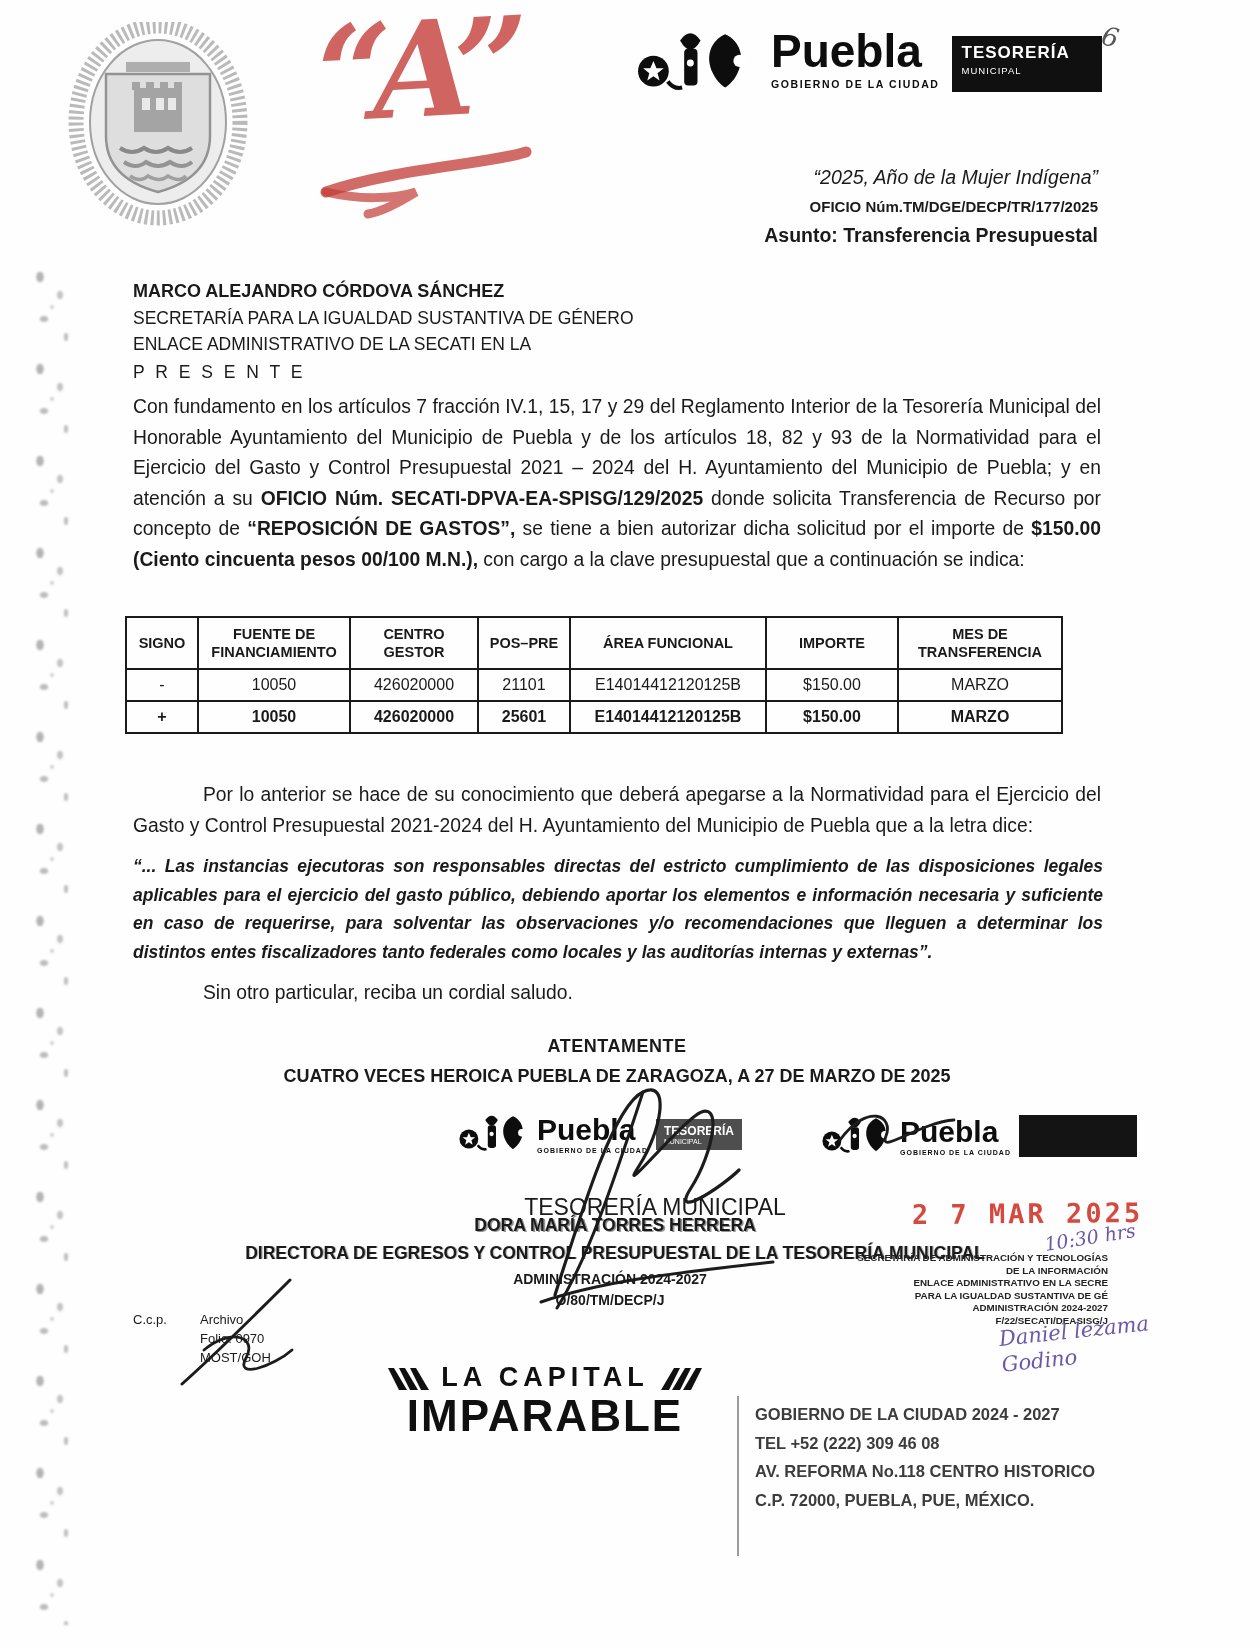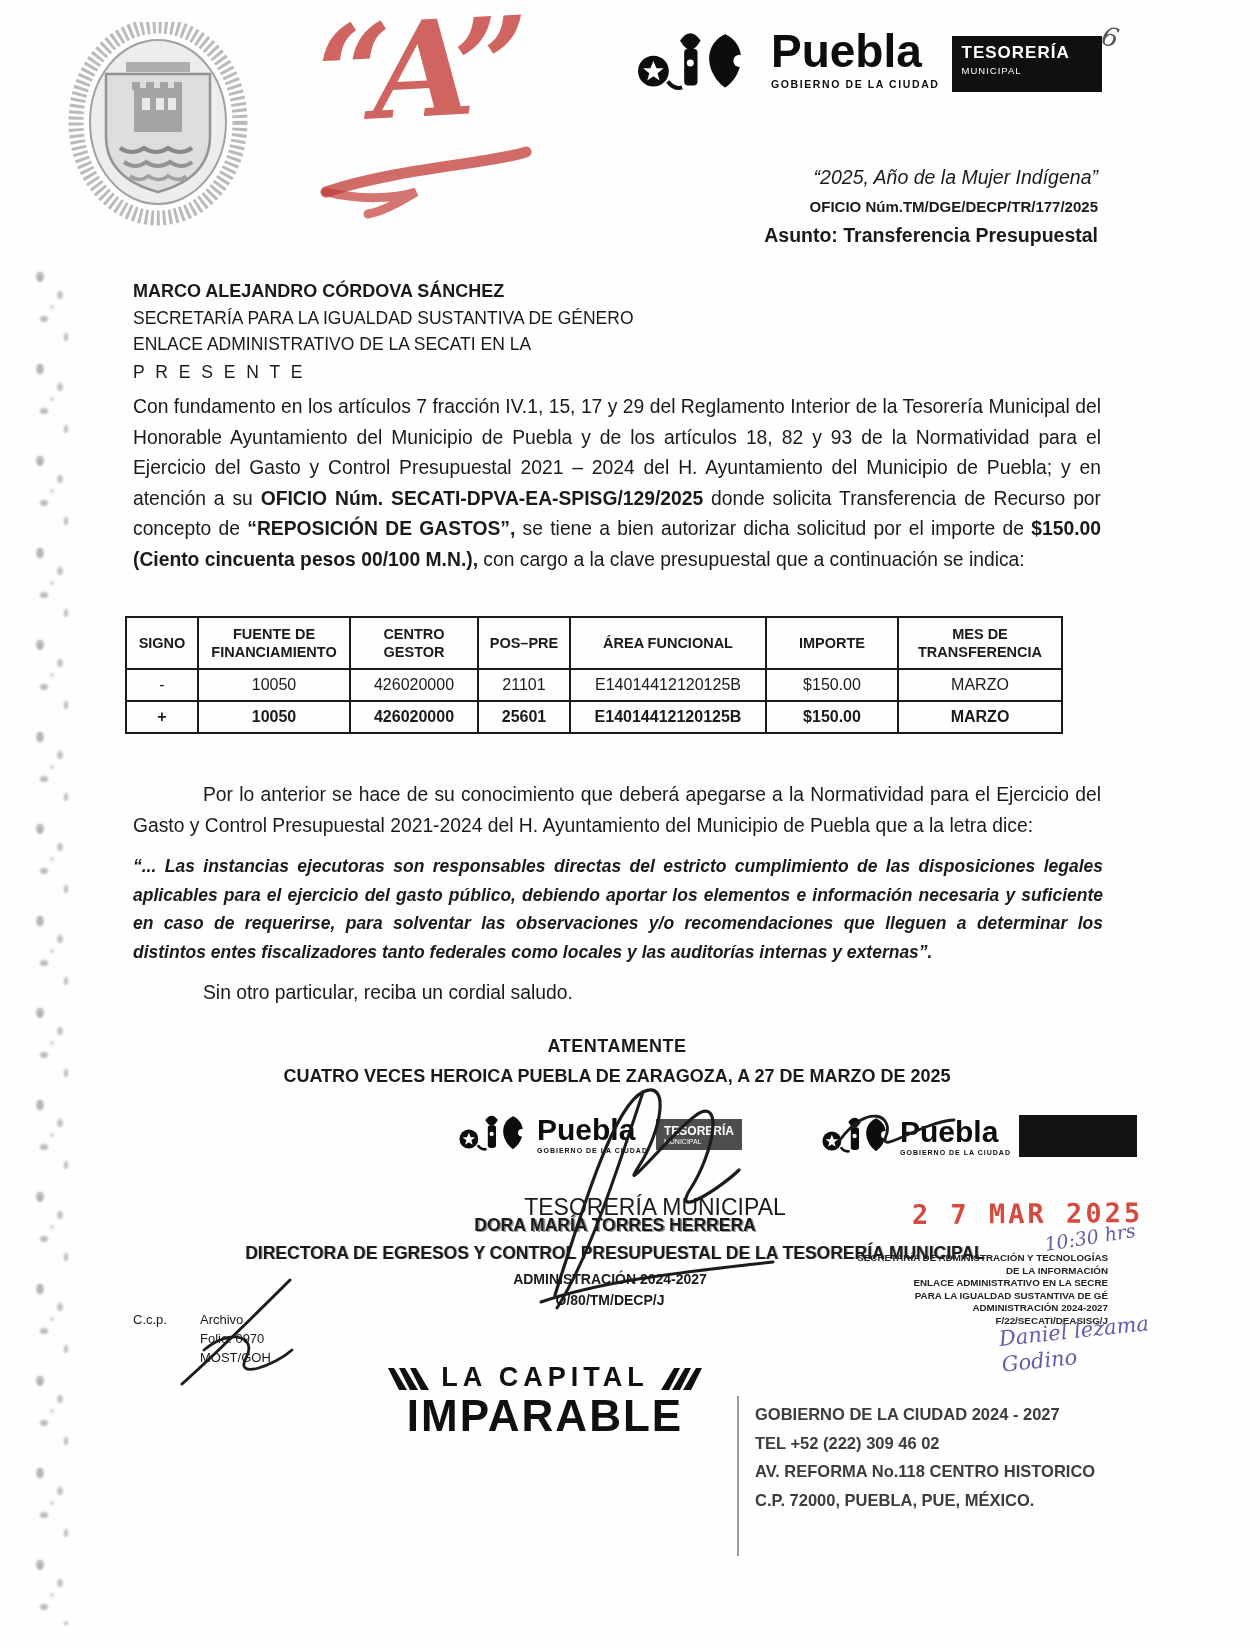--- a/index.html
+++ b/index.html
@@ -357,18 +357,18 @@
       <svg class="wing" viewBox="0 0 46 28">
           <use href="#wing-shape"></use>
         </svg>
     </div>
     <div class="capital-l2">IMPARABLE</div>
   </div>
 
   <div class="footer-divider"></div>
   <div class="footer-address">
     <div>GOBIERNO DE LA CIUDAD 2024 - 2027</div>
-    <div>TEL +52 (222) 309 46 02</div>
+    <div>TEL +52 (222) 309 46 08</div>
     <div>AV. REFORMA No.118 CENTRO HISTORICO</div>
     <div>C.P. 72000, PUEBLA, PUE, MÉXICO.</div>
   </div>
 
 </div>
 
 </body></html>

